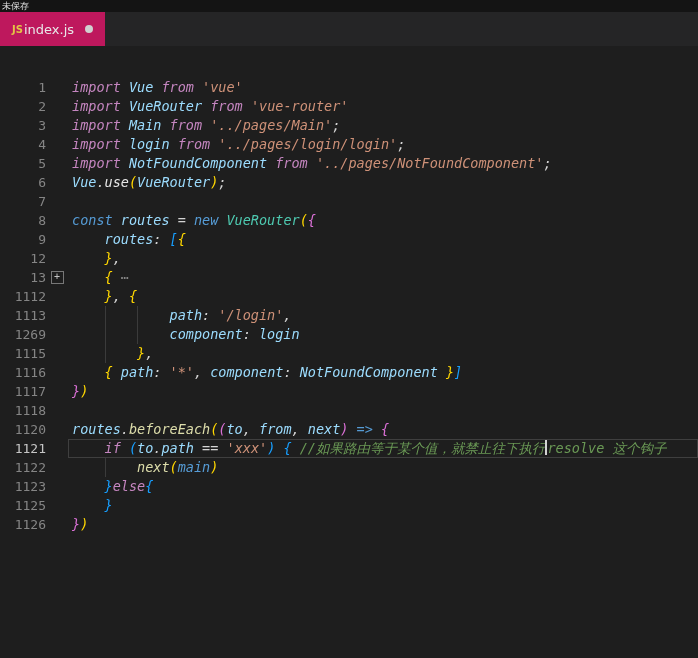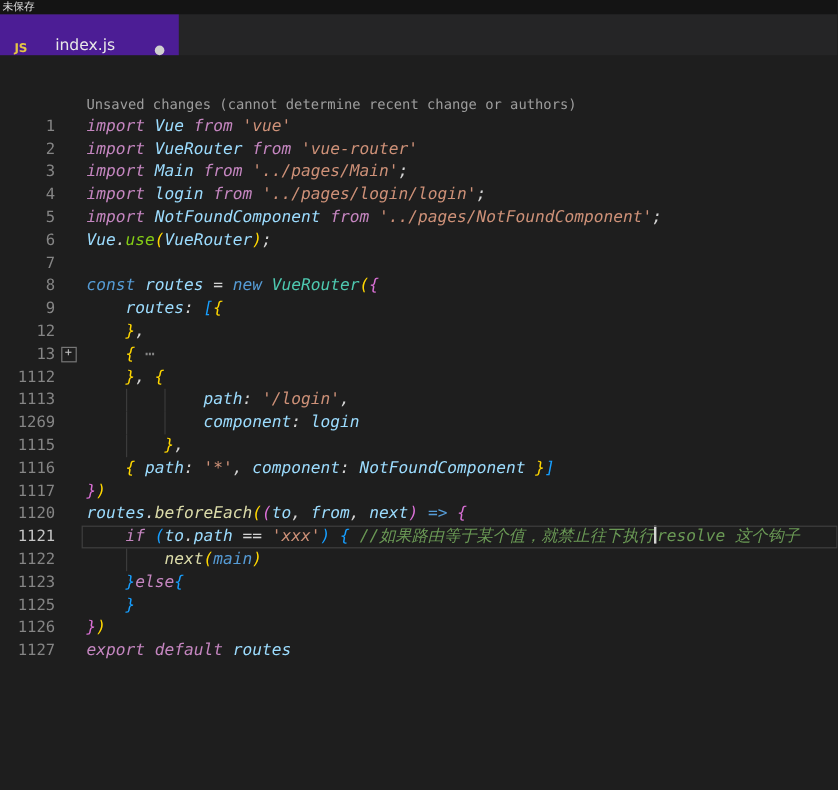--- a/index.html
+++ b/index.html
@@ -8,22 +8,22 @@
     background:#1e1e1e;
     font-family:"DejaVu Sans Mono","DejaVu Sans",monospace;
   }
   .topbar{
     height:12px;background:#141414;color:#e0e0e0;
     font-size:9px;line-height:12px;padding-left:2px;
     font-family:"DejaVu Sans",sans-serif;
   }
   .tabbar{height:34px;background:#252526;display:flex;align-items:stretch;}
   .tab{
-    background:#4c1d95;display:flex;align-items:flex-end;
-    padding:0 12px;gap:23px;cursor:pointer;
+    background:#be185d;display:flex;align-items:center;
+    padding:0 12px;gap:1px;cursor:pointer;
   }
   .js-icon{color:#e3c545;font-size:10px;font-weight:bold;font-family:"DejaVu Sans",sans-serif;}
   .tab-title{color:#e8e8e8;font-size:13px;font-family:"DejaVu Sans",sans-serif;}
   .mod-dot{width:8px;height:8px;border-radius:50%;background:#d0d0d0;margin-left:10px;}
   .editor{padding-top:32px;}
   .codelens{
     height:18px;line-height:18px;padding-left:72px;
     color:#9d9d9d;font-size:11.5px;
   }
   .line{display:flex;height:19px;line-height:19px;font-size:13.5px;}
@@ -53,21 +53,20 @@
 
 <div class="tabbar">
   <div class="tab">
     <span class="js-icon">JS</span>
     <span class="tab-title">index.js</span>
     <span class="mod-dot"></span>
   </div>
 </div>
 
 <div class="editor">
-  <div class="codelens">Unsaved changes (cannot determine recent change or authors)</div>
   <div id="code-lines">
       <div class="line">
         <div class="gutter">
           <div class="num">1</div>
           <div class="foldcol"></div>
         </div>
         <div class="content"><span style="color: rgb(197, 134, 192);">import</span><span style="color: rgb(212, 212, 212);"> </span><span style="color: rgb(156, 220, 254);">Vue</span><span style="color: rgb(212, 212, 212);"> </span><span style="color: rgb(197, 134, 192);">from</span><span style="color: rgb(212, 212, 212);"> </span><span style="color: rgb(206, 145, 120);">'vue'</span></div>
       </div>
       <div class="line">
         <div class="gutter">
@@ -95,21 +94,21 @@
           <div class="num">5</div>
           <div class="foldcol"></div>
         </div>
         <div class="content"><span style="color: rgb(197, 134, 192);">import</span><span style="color: rgb(212, 212, 212);"> </span><span style="color: rgb(156, 220, 254);">NotFoundComponent</span><span style="color: rgb(212, 212, 212);"> </span><span style="color: rgb(197, 134, 192);">from</span><span style="color: rgb(212, 212, 212);"> </span><span style="color: rgb(206, 145, 120);">'../pages/NotFoundComponent'</span><span style="color: rgb(212, 212, 212);">;</span></div>
       </div>
       <div class="line">
         <div class="gutter">
           <div class="num">6</div>
           <div class="foldcol"></div>
         </div>
-        <div class="content"><span style="color: rgb(156, 220, 254);">Vue</span><span style="color: rgb(212, 212, 212);">.</span><span style="color: #84cc16;">use</span><span style="color: rgb(255, 215, 0);">(</span><span style="color: rgb(156, 220, 254);">VueRouter</span><span style="color: rgb(255, 215, 0);">)</span><span style="color: rgb(212, 212, 212);">;</span></div>
+        <div class="content"><span style="color: rgb(156, 220, 254);">Vue</span><span style="color: rgb(212, 212, 212);">.</span><span style="color: #e5e5e5;">use</span><span style="color: rgb(255, 215, 0);">(</span><span style="color: rgb(156, 220, 254);">VueRouter</span><span style="color: rgb(255, 215, 0);">)</span><span style="color: rgb(212, 212, 212);">;</span></div>
       </div>
       <div class="line">
         <div class="gutter">
           <div class="num">7</div>
           <div class="foldcol"></div>
         </div>
         <div class="content"></div>
       </div>
       <div class="line">
         <div class="gutter">
@@ -178,20 +177,27 @@
       </div>
       <div class="line">
         <div class="gutter">
           <div class="num">1117</div>
           <div class="foldcol"></div>
         </div>
         <div class="content"><span style="color: rgb(218, 112, 214);">}</span><span style="color: rgb(255, 215, 0);">)</span></div>
       </div>
       <div class="line">
         <div class="gutter">
+          <div class="num">1118</div>
+          <div class="foldcol"></div>
+        </div>
+        <div class="content"></div>
+      </div>
+      <div class="line">
+        <div class="gutter">
           <div class="num">1120</div>
           <div class="foldcol"></div>
         </div>
         <div class="content"><span style="color: rgb(156, 220, 254);">routes</span><span style="color: rgb(212, 212, 212);">.</span><span style="color: rgb(220, 220, 170);">beforeEach</span><span style="color: rgb(255, 215, 0);">(</span><span style="color: rgb(218, 112, 214);">(</span><span style="color: rgb(156, 220, 254);">to</span><span style="color: rgb(212, 212, 212);">, </span><span style="color: rgb(156, 220, 254);">from</span><span style="color: rgb(212, 212, 212);">, </span><span style="color: rgb(156, 220, 254);">next</span><span style="color: rgb(218, 112, 214);">)</span><span style="color: rgb(212, 212, 212);"> </span><span style="color: rgb(86, 156, 214);">=&gt;</span><span style="color: rgb(212, 212, 212);"> </span><span style="color: rgb(218, 112, 214);">{</span></div>
       </div>
       <div class="line current">
         <div class="gutter">
           <div class="num">1121</div>
           <div class="foldcol"></div>
         </div>
@@ -217,22 +223,15 @@
           <div class="foldcol"></div>
         </div>
         <div class="content"><span style="color: rgb(212, 212, 212);">    </span><span style="color: rgb(23, 159, 255);">}</span></div>
       </div>
       <div class="line">
         <div class="gutter">
           <div class="num">1126</div>
           <div class="foldcol"></div>
         </div>
         <div class="content"><span style="color: rgb(218, 112, 214);">}</span><span style="color: rgb(255, 215, 0);">)</span></div>
-      </div>
-      <div class="line">
-        <div class="gutter">
-          <div class="num">1127</div>
-          <div class="foldcol"></div>
-        </div>
-        <div class="content"><span style="color: rgb(197, 134, 192);">export</span><span style="color: rgb(212, 212, 212);"> </span><span style="color: rgb(197, 134, 192);">default</span><span style="color: rgb(212, 212, 212);"> </span><span style="color: rgb(156, 220, 254);">routes</span></div>
       </div>
     </div>
 </div>
 
 </body></html>

